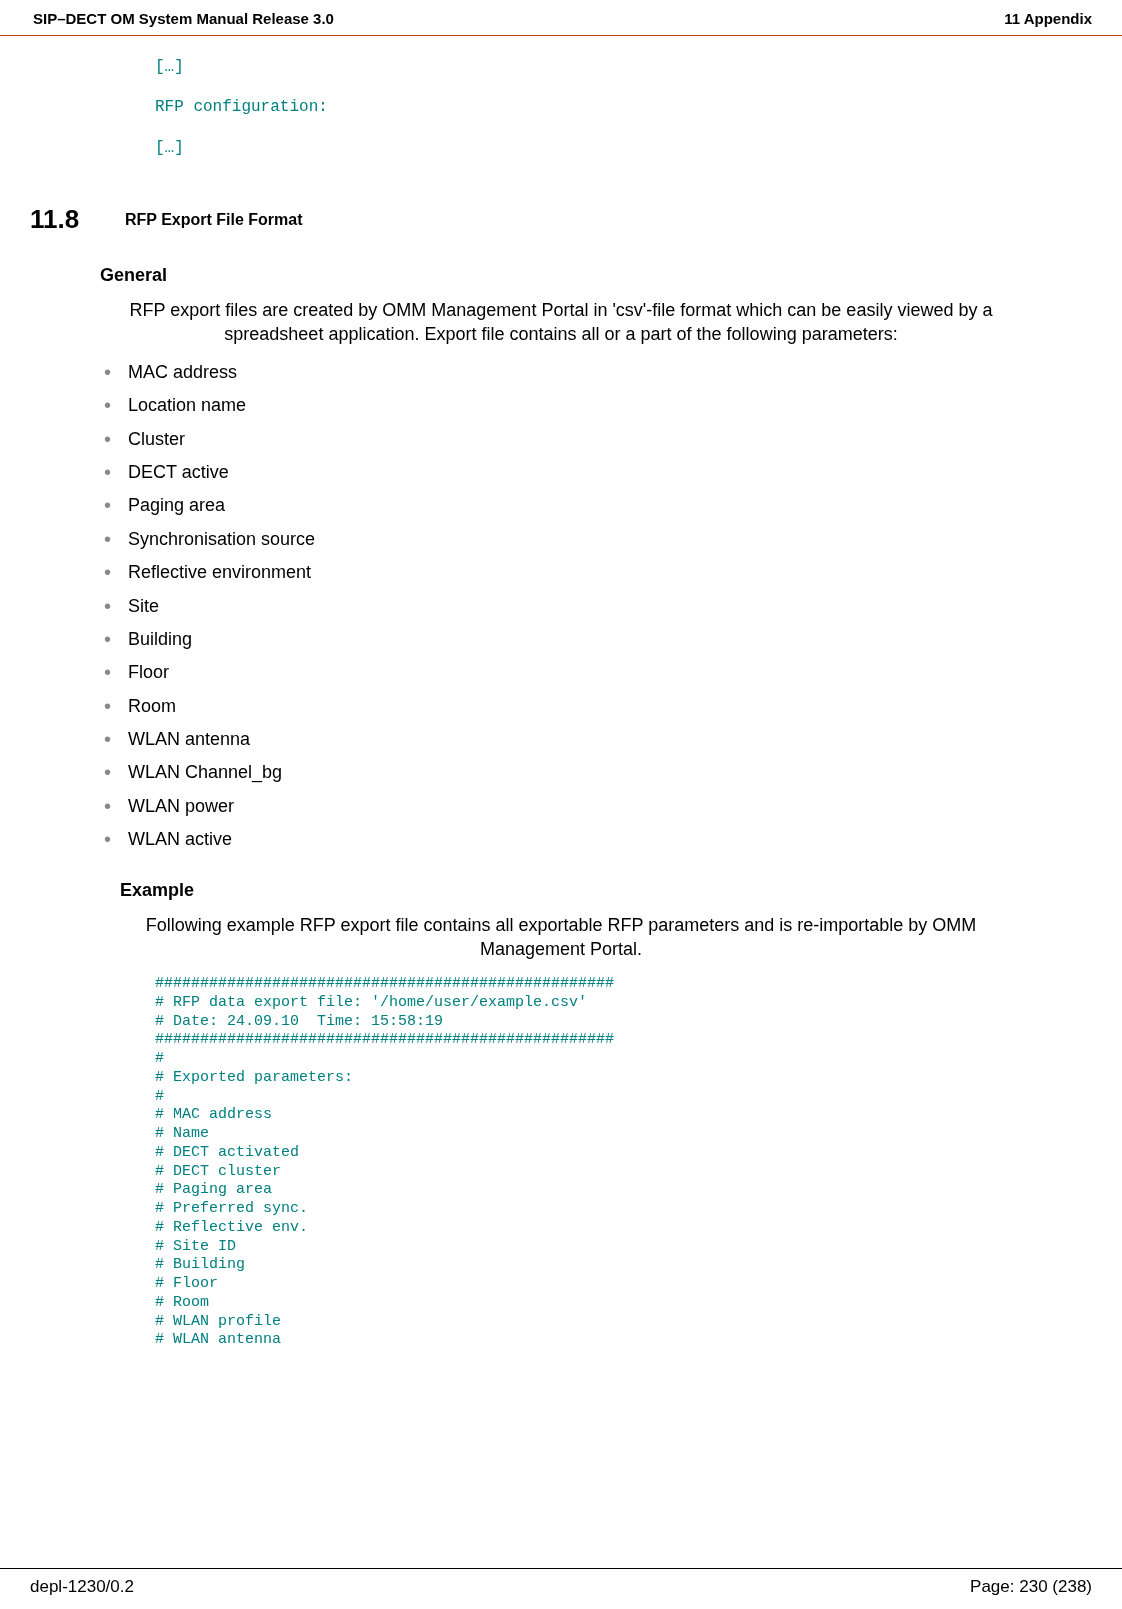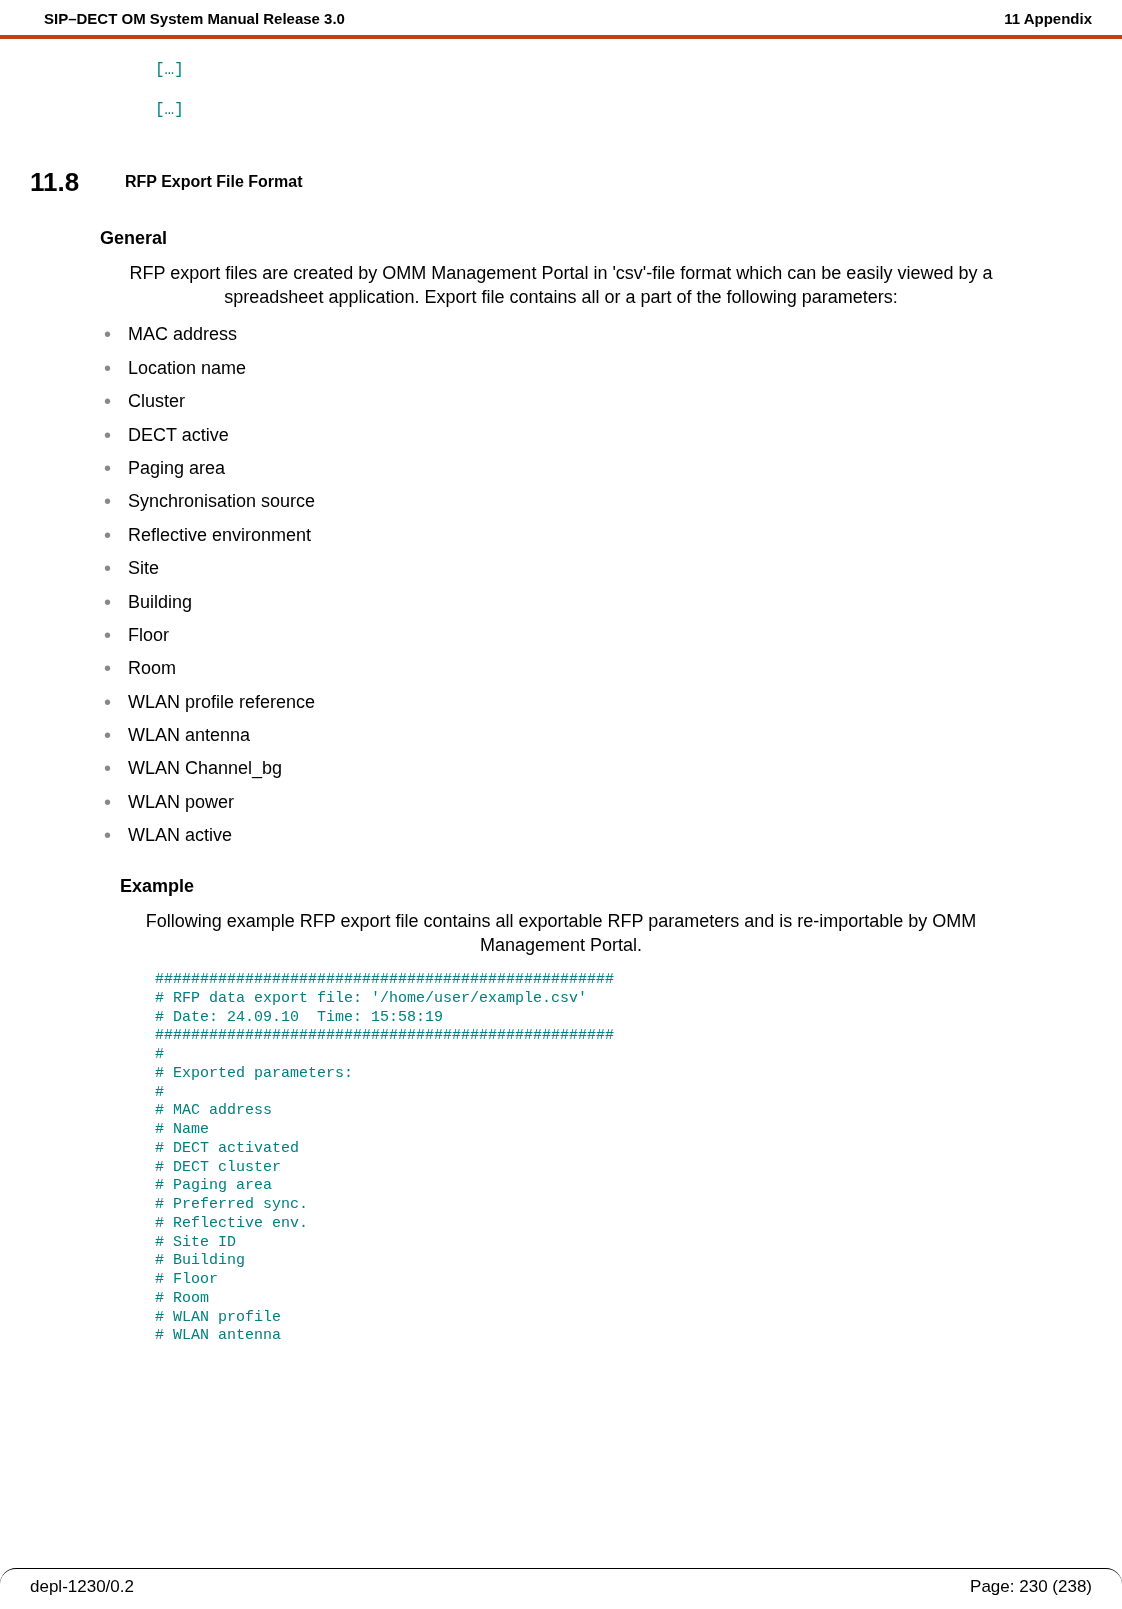--- a/index.html
+++ b/index.html
@@ -11,22 +11,22 @@
       font-family: Arial, Helvetica, sans-serif;
       background: #fff;
       width: 1122px;
       height: 1609px;
       position: relative;
       padding: 0;
     }
     .page-header {
       display: flex;
       justify-content: space-between;
-      padding: 10px 30px 8px 44px;
-      border-bottom: 4px solid #c2410c;
+      padding: 10px 30px 8px 33px;
+      border-bottom: 1px solid #c2410c;
       font-weight: bold;
       font-size: 15px;
     }
     .content {
       padding: 20px 100px 0 100px;
     }
     .code-block {
       font-family: 'Courier New', Courier, monospace;
       color: #008080;
       font-size: 16px;
@@ -97,35 +97,35 @@
     .page-footer {
       position: absolute;
       bottom: 0;
       left: 0;
       right: 0;
       display: flex;
       justify-content: space-between;
       padding: 8px 30px 12px 30px;
       border-top: 1px solid #000;
       font-size: 17px;
-      border-radius: 16px;
     }
   </style>
 </head>
 <body>
 
 <div class="page-header">
   <span>SIP–DECT OM System Manual Release 3.0</span>
   <span>11 Appendix</span>
 </div>
 
 <div class="content">
 
   <div class="code-block">
     <div class="code-line">[…]</div>
+    <div class="code-line">RFP configuration:</div>
     <div class="code-line">[…]</div>
   </div>
 
   <div class="section-row">
     <div class="section-number">11.8</div>
     <div class="section-title">RFP Export File Format</div>
   </div>
 
   <div class="subheading">General</div>
   <div class="paragraph">RFP export files are created by OMM Management Portal in 'csv'-file format which can be easily viewed by a spreadsheet application. Export file contains all or a part of the following parameters:</div>
@@ -135,21 +135,20 @@
     <li>Location name</li>
     <li>Cluster</li>
     <li>DECT active</li>
     <li>Paging area</li>
     <li>Synchronisation source</li>
     <li>Reflective environment</li>
     <li>Site</li>
     <li>Building</li>
     <li>Floor</li>
     <li>Room</li>
-    <li>WLAN profile reference</li>
     <li>WLAN antenna</li>
     <li>WLAN Channel_bg</li>
     <li>WLAN power</li>
     <li>WLAN active</li>
   </ul>
 
   <div class="subheading" style="margin-top:28px;margin-left:20px;">Example</div>
   <div class="paragraph">Following example RFP export file contains all exportable RFP parameters and is re-importable by OMM Management Portal.</div>
 
   <div class="example-code">###################################################

